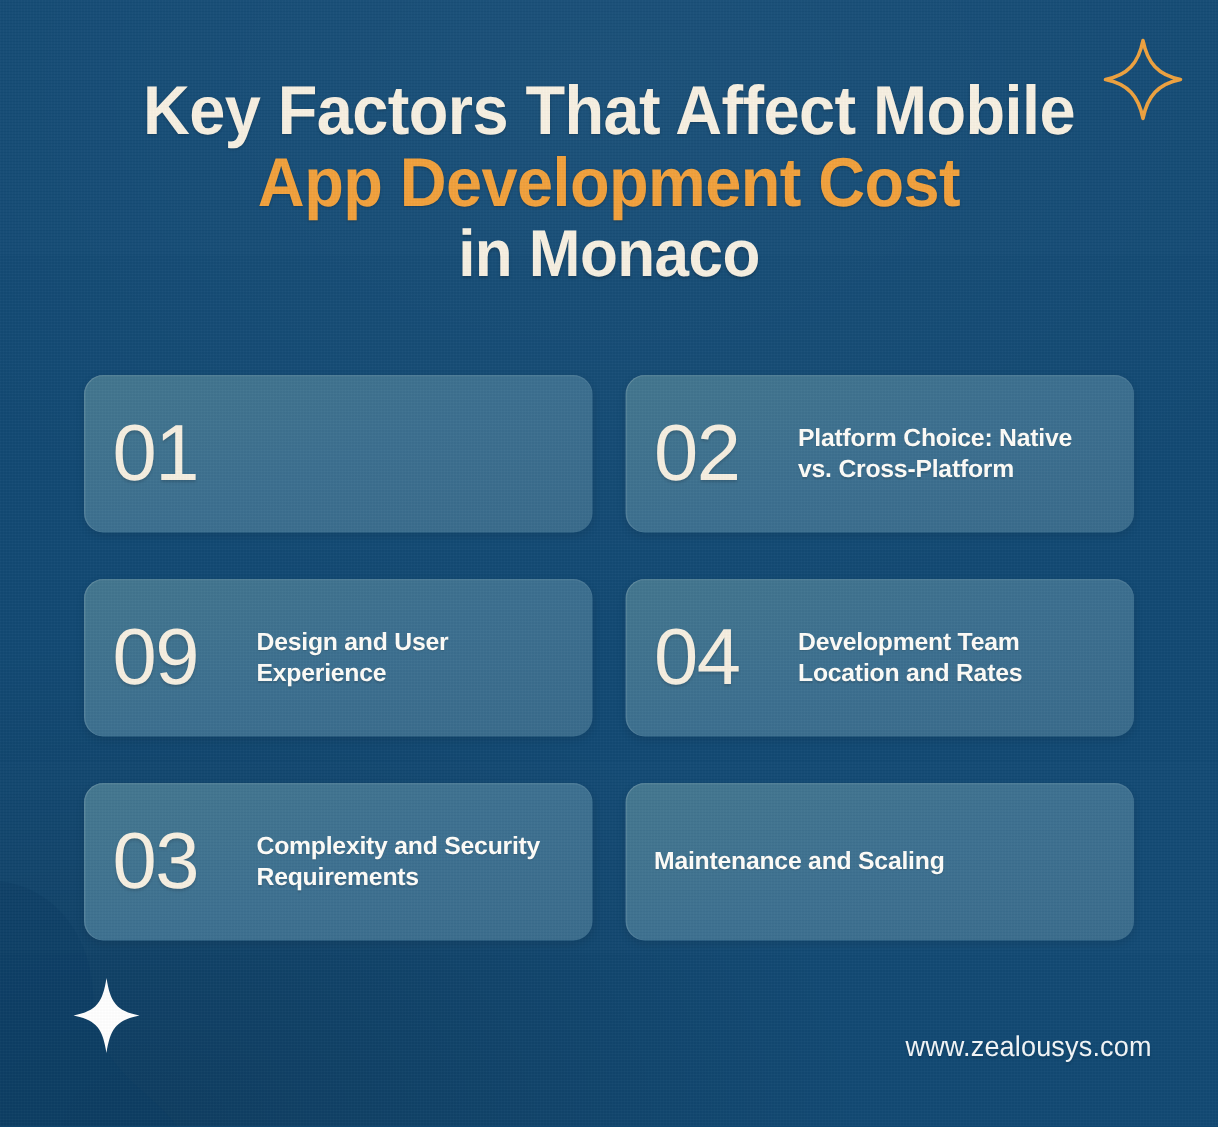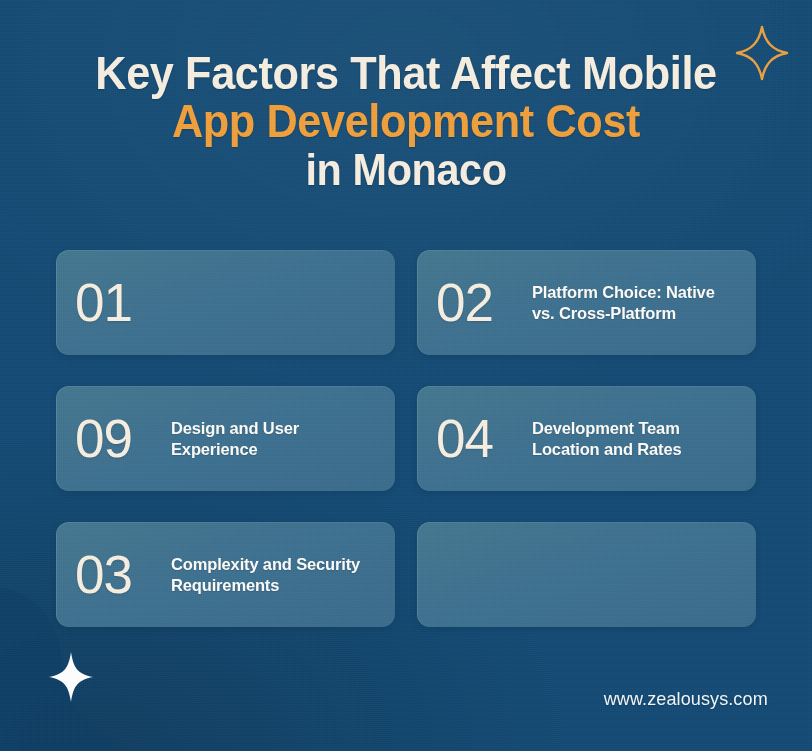--- a/index.html
+++ b/index.html
@@ -220,20 +220,21 @@
       <span class="card-number">04</span>
       <span class="card-label">Development Team Location and Rates</span>
     </div>
 
     <div class="card">
       <span class="card-number">03</span>
       <span class="card-label">Complexity and Security Requirements</span>
     </div>
 
     <div class="card">
+      <span class="card-label">Maintenance and Scaling</span>
     </div>
 
   </div>
 
   <svg id="star-bottom" viewBox="0 0 46 50" xmlns="http://www.w3.org/2000/svg">
     <path d="M23 0 C25.5 16 29.5 22 45 25 C29.5 28 25.5 34 23 50 C20.5 34 16.5 28 1 25 C16.5 22 20.5 16 23 0 Z" fill="#ffffff"></path>
   </svg>
 
   <div id="site-url">www.zealousys.com</div>
 

